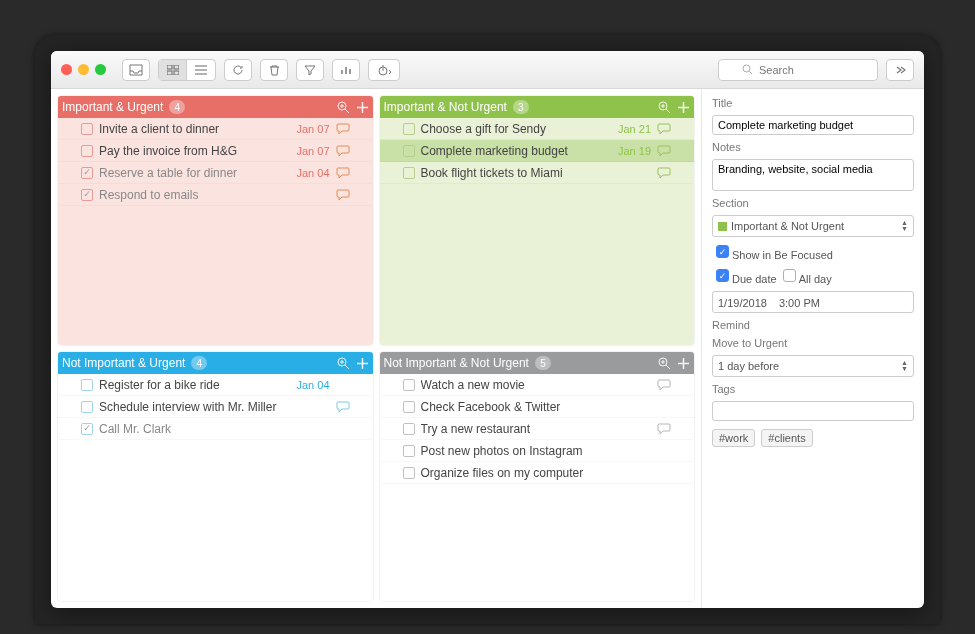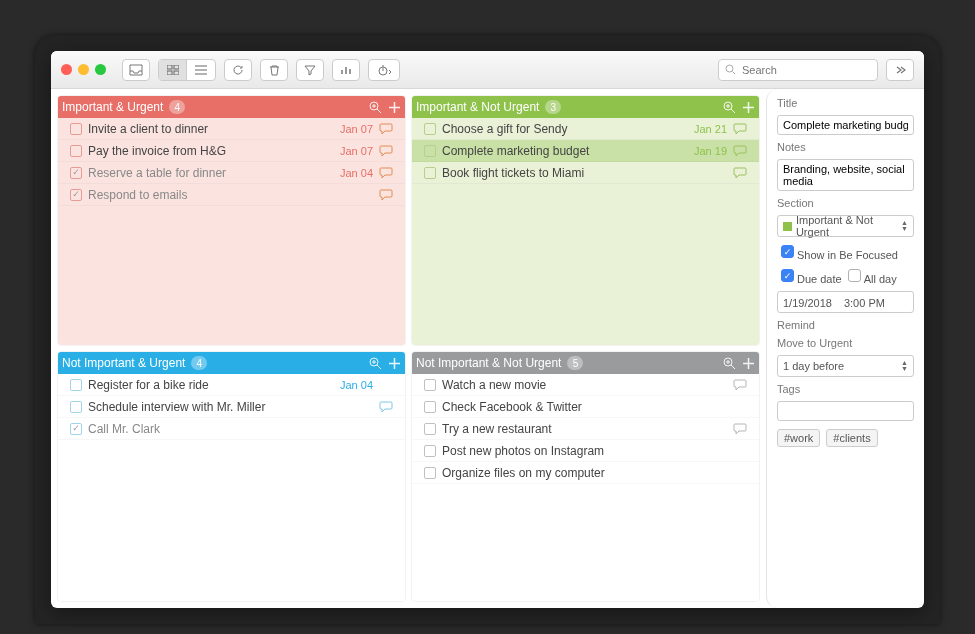--- a/index.html
+++ b/index.html
@@ -90,21 +90,21 @@
   .tb-seg.active { background:#e0e0e0; }
   .tb-spacer { flex:1; }
   .search {
     height: 22px;
     width: 160px;
     border: 1px solid #ccc;
     border-radius: 4px;
     background: #fff;
     display: flex;
     align-items: center;
-    padding: 0 6px;
+    padding: 0 23px;
     color: #999;
   }
   .search input {
     border: none; outline: none; flex:1;
     font-size: 11px; color:#555; background:transparent;
   }
   .search .mag { margin-right:4px; }
 
   
   .body {
@@ -157,21 +157,21 @@
   .q-green .quad-header { background: var(--green); }
   .q-green .quad-body { background: var(--green-bg); }
   .q-blue .quad-header { background: var(--blue); }
   .q-blue .quad-body { background: var(--blue-bg); }
   .q-gray .quad-header { background: var(--gray); }
   .q-gray .quad-body { background: var(--gray-bg); }
 
   .row {
     display: flex;
     align-items: center;
-    padding: 3px 12px;
+    padding: 3px 23px;
     gap: 6px;
     height: 22px;
     border-bottom: 1px solid rgba(0,0,0,0.03);
   }
   .row.selected { background: rgba(143,194,75,0.35); }
   .check {
     width: 12px; height: 12px;
     border: 1px solid;
     border-radius: 2px;
     display: inline-flex;
@@ -203,30 +203,29 @@
     width: 14px; height: 12px;
     flex-shrink: 0;
     display:inline-flex;
     align-items:center;
     justify-content:center;
   }
   .chat svg { display:block; }
 
   
   .sidebar {
-    width: 158px;
+    width: 223px;
     border-left: 1px solid #e5e5e5;
     padding: 8px 10px;
     display: flex;
     flex-direction: column;
     gap: 6px;
     font-size: 11px;
     color: #555;
     overflow-y:auto;
-    border-radius:12px;
   }
   .sidebar label.sec-label {
     color: #777;
     font-size: 11px;
   }
   .sidebar input[type=text], .sidebar textarea, .sidebar .select, .sidebar .duedate {
     width: 100%;
     border: 1px solid #ccc;
     border-radius: 3px;
     padding: 3px 5px;

